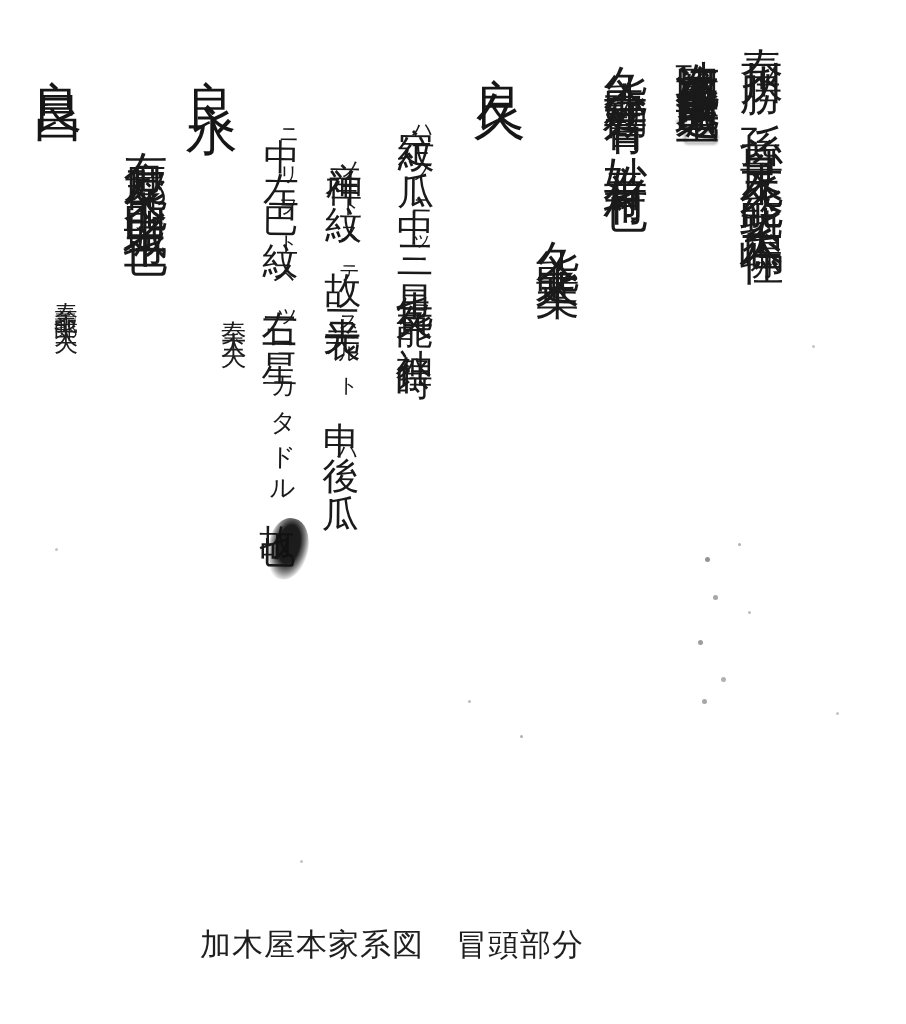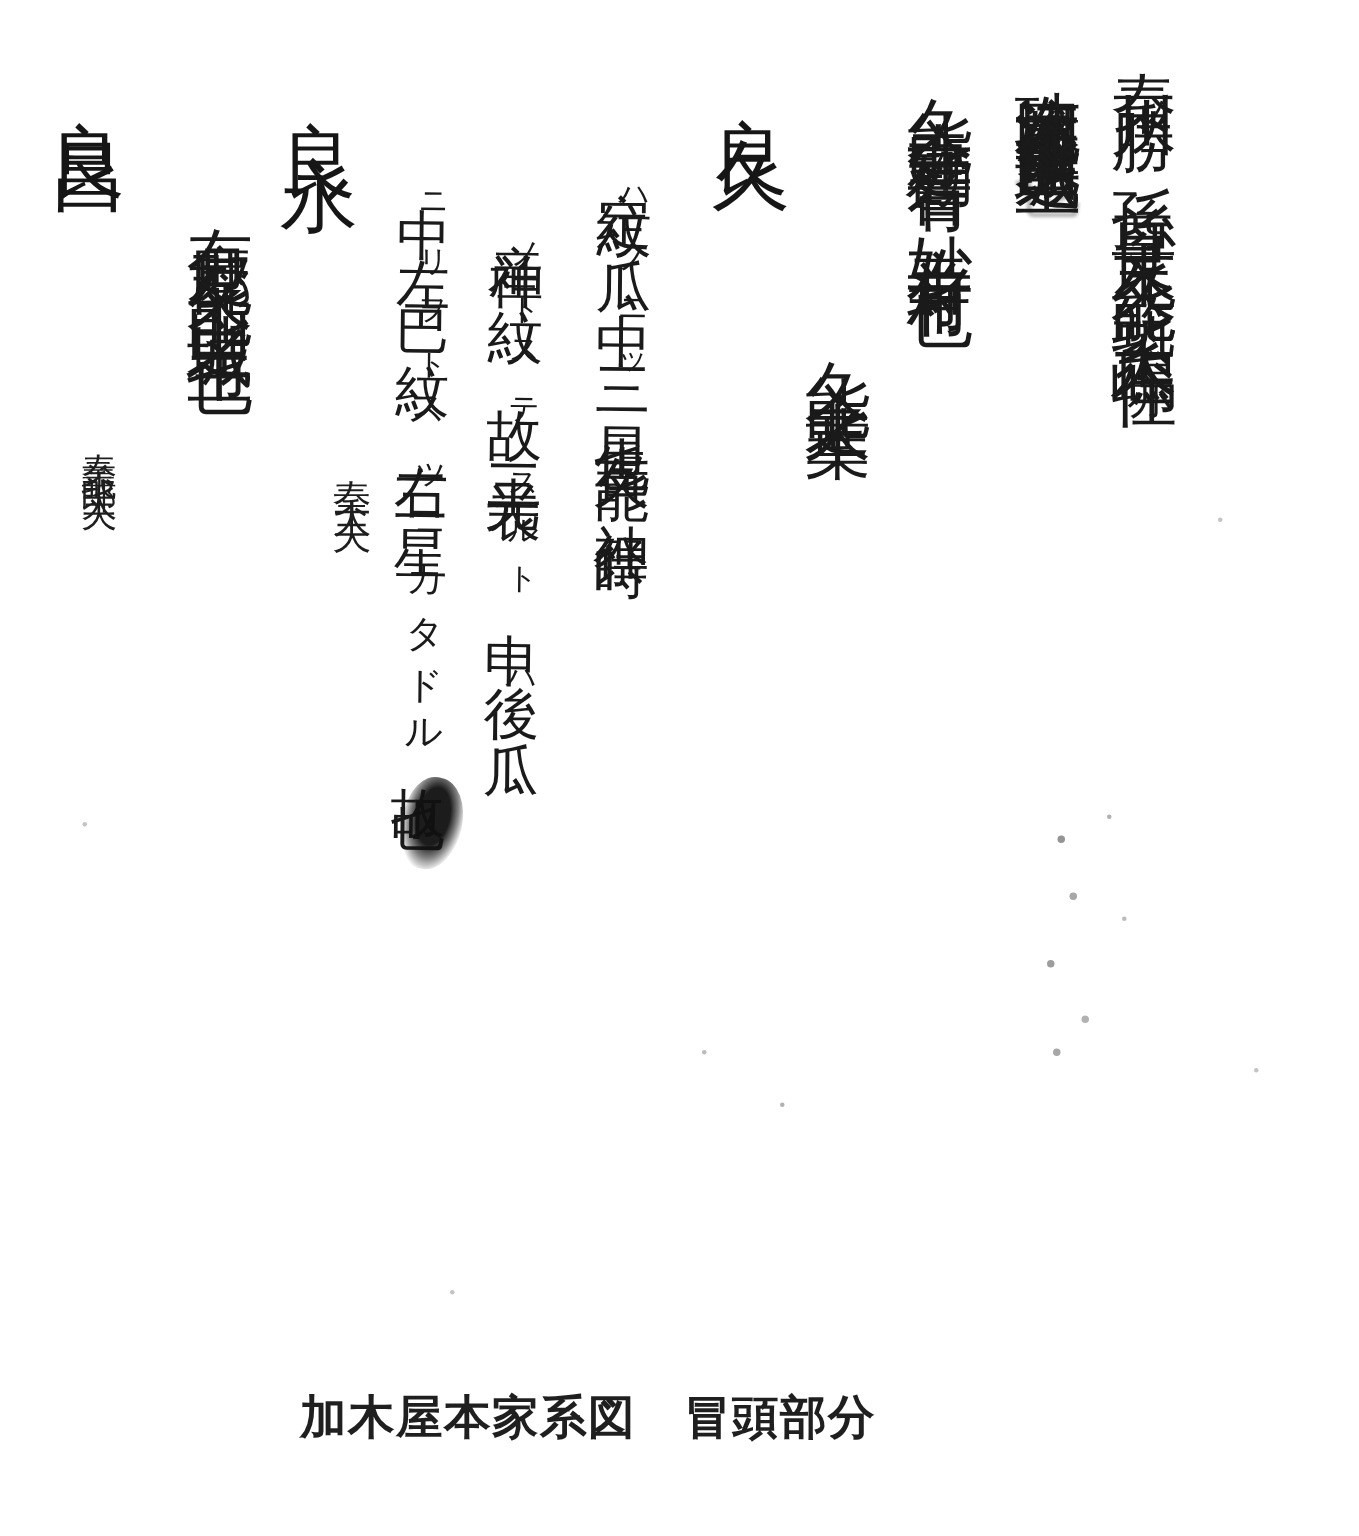--- a/index.html
+++ b/index.html
@@ -81,21 +81,21 @@
       468px 700px 0 0 rgba(60,60,60,.35),
       812px 345px 0 0 rgba(60,60,60,.3),
       836px 712px 0 0 rgba(60,60,60,.3),
       300px 860px 0 0 rgba(60,60,60,.3),
       55px 548px 0 0 rgba(60,60,60,.3);
   }
 
   .caption{
     position:absolute;left:200px;top:924px;
     font-family:"DejaVu Sans", sans-serif;
-    font-size:31px;font-weight:700;letter-spacing:1px;
+    font-size:31px;font-weight:400;letter-spacing:1px;
     color:#1f1f1f;white-space:nowrap;
   }
 </style>
 </head>
 <body>
 
 <div id="page">
 
   <div class="vcol" id="col-1"><span class="seg seg-n">秦川勝</span><span class="seg seg-s">ノ</span><span class="seg seg-n">孫尊良末久能筑紫大嶋住</span><span class="seg seg-m">亦</span></div>
   <div class="vcol" id="col-2"><span class="seg seg-n">珠流河國草薙山住久能山之城主</span><span class="seg seg-faint">也</span></div>

